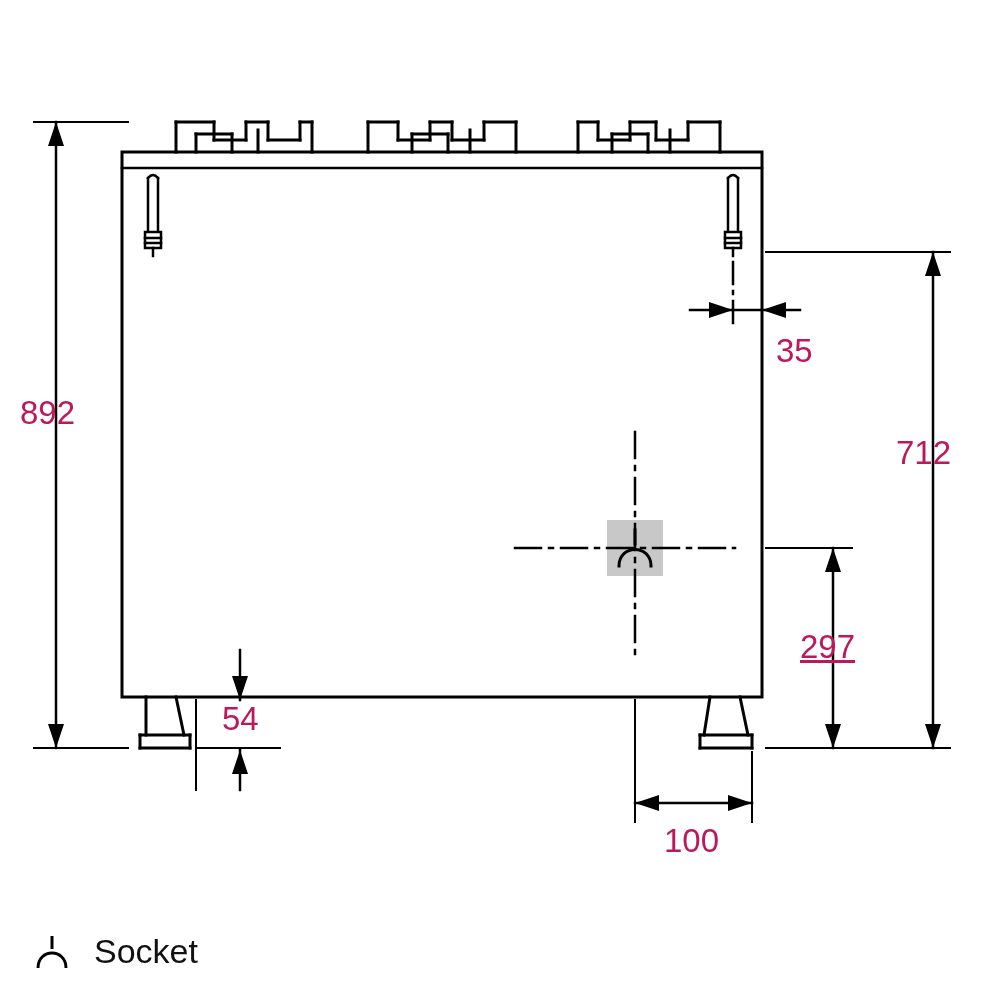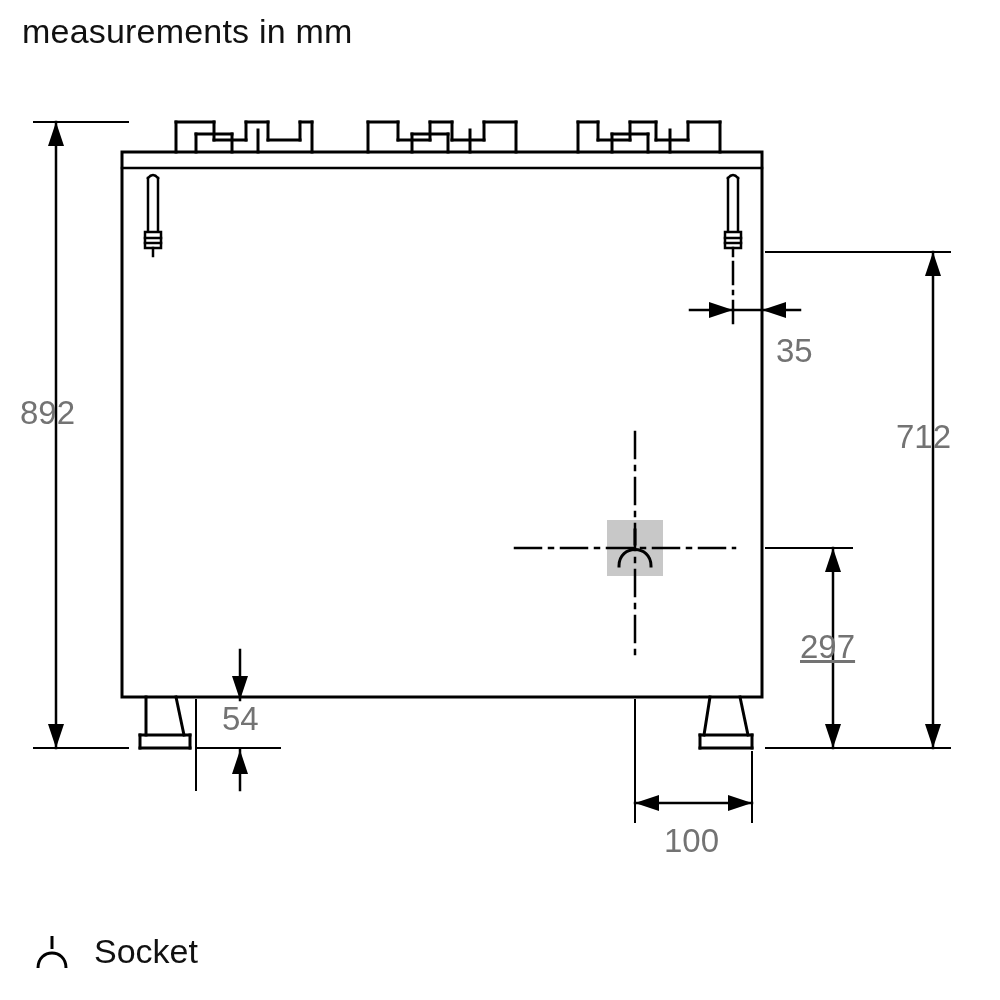--- a/index.html
+++ b/index.html
@@ -46,30 +46,29 @@
   svg.drawing {
     position: absolute;
     left: 0;
     top: 0;
     width: 1000px;
     height: 1000px;
   }
   .dim-label {
     position: absolute;
     font-size: 33px;
-    color: #737373;
+    color: #be185d;
     white-space: nowrap;
   }
 </style>
 </head>
 <body>
 
 <div id="stage">
 
-  <div class="title">measurements in mm</div>
 
   <svg class="drawing" viewBox="0 0 1000 1000">
     <g fill="none" stroke="#000" stroke-width="3" stroke-linecap="square" stroke-linejoin="miter">
 
       <rect x="122" y="152" width="640" height="545" fill="#fff" stroke="#000" stroke-width="3"></rect>
 
       <line x1="122" y1="168" x2="762" y2="168" stroke-width="2.5"></line>
 
       <g stroke-width="3">
         <path d="M176,122 L176,152"></path>
@@ -230,21 +229,21 @@
         <line x1="635" y1="803" x2="752" y2="803"></line>
         <path d="M635,803 L659,795 L659,811 Z" fill="#000" stroke="none"></path>
         <path d="M752,803 L728,795 L728,811 Z" fill="#000" stroke="none"></path>
       </g>
 
     </g>
   </svg>
 
   <div class="dim-label" style="left:20px; top:394px;">892</div>
   <div class="dim-label" style="left:776px; top:332px;">35</div>
-  <div class="dim-label" style="left:896px; top:418px;">712</div>
+  <div class="dim-label" style="left:896px; top:434px;">712</div>
   <div class="dim-label" style="left:800px; top:628px;text-decoration:underline;">297</div>
   <div class="dim-label" style="left:222px; top:700px;">54</div>
   <div class="dim-label" style="left:664px; top:822px;">100</div>
 
   <svg class="legend-icon" viewBox="0 0 48 48">
     <g fill="none" stroke="#000" stroke-width="3">
       <path d="M10,38 C10,18 38,18 38,38"></path>
       <path d="M24,19 L24,6"></path>
     </g>
   </svg>

